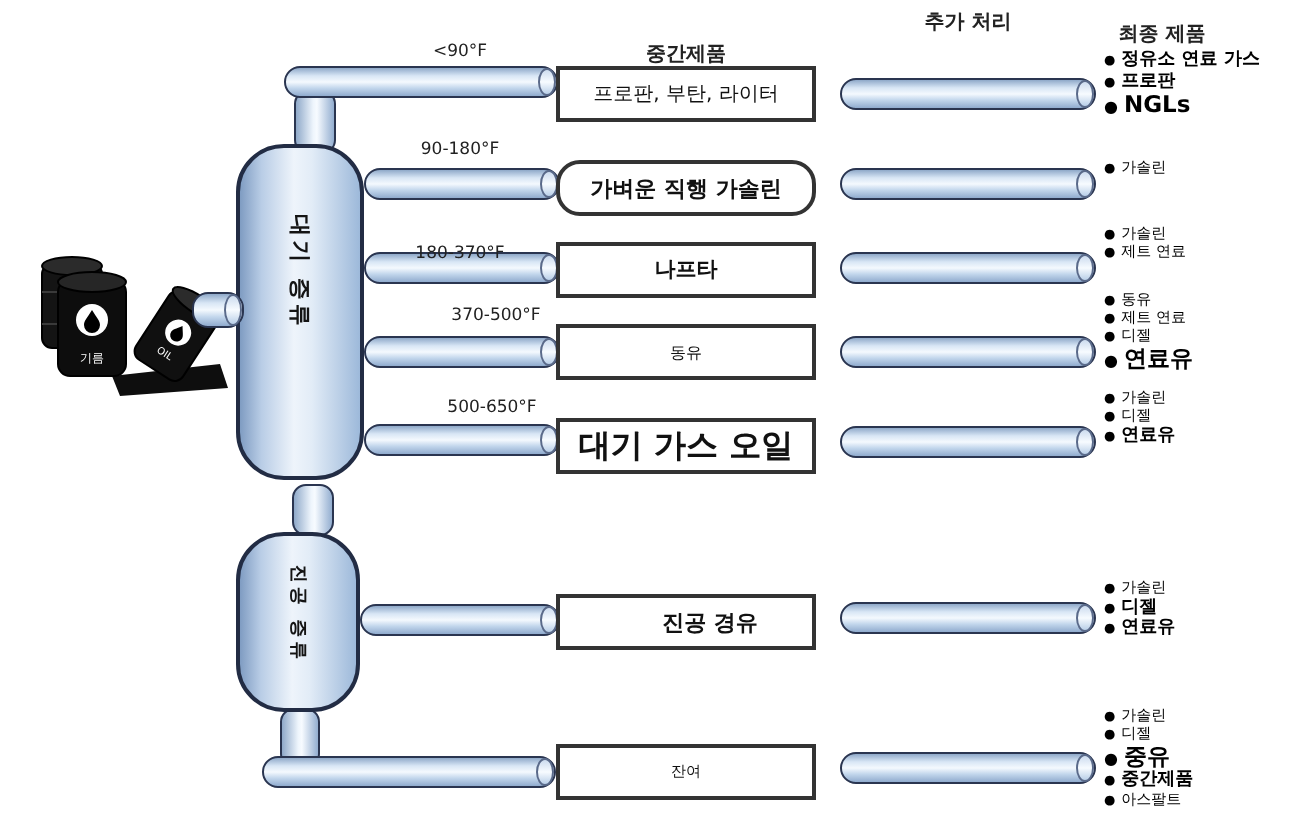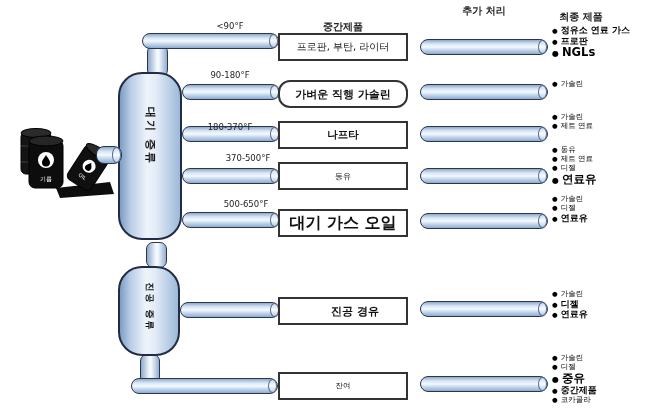--- a/index.html
+++ b/index.html
@@ -237,18 +237,18 @@
         <div class="fitem em2">
           <span class="dot">●</span>
           <span>중유</span>
         </div>
         <div class="fitem em1">
           <span class="dot">●</span>
           <span>중간제품</span>
         </div>
         <div class="fitem em0">
           <span class="dot">●</span>
-          <span>코카콜라</span>
+          <span>아스팔트</span>
         </div>
       </div>
     </div>
 
 </div>
 
 </body></html>

